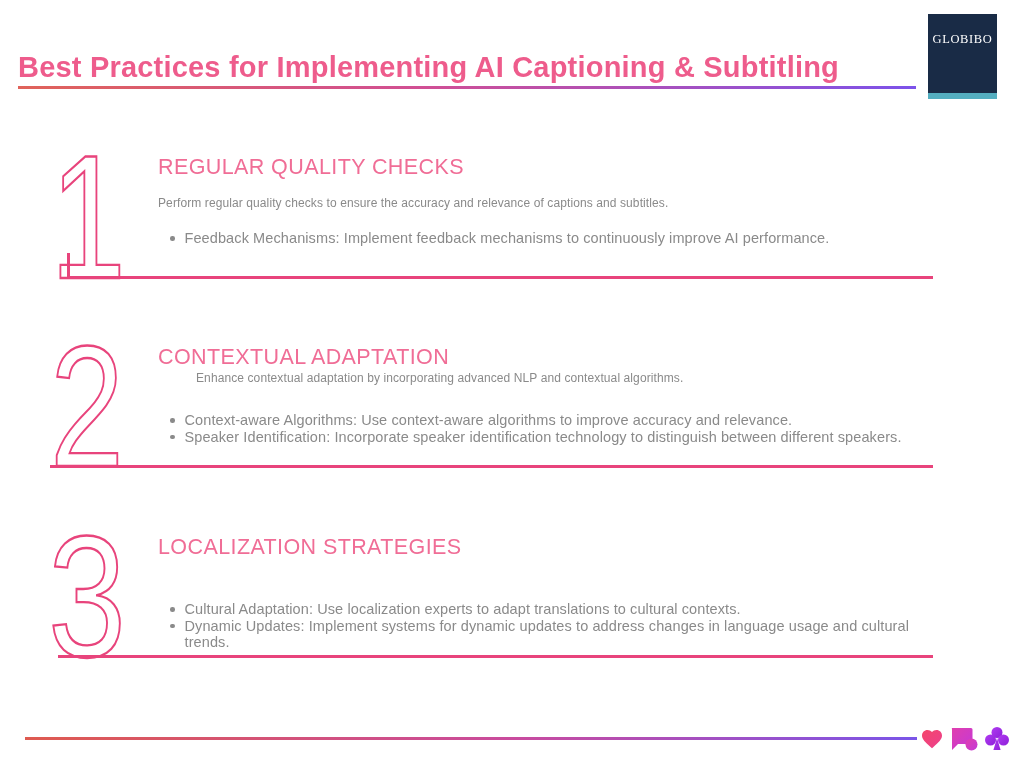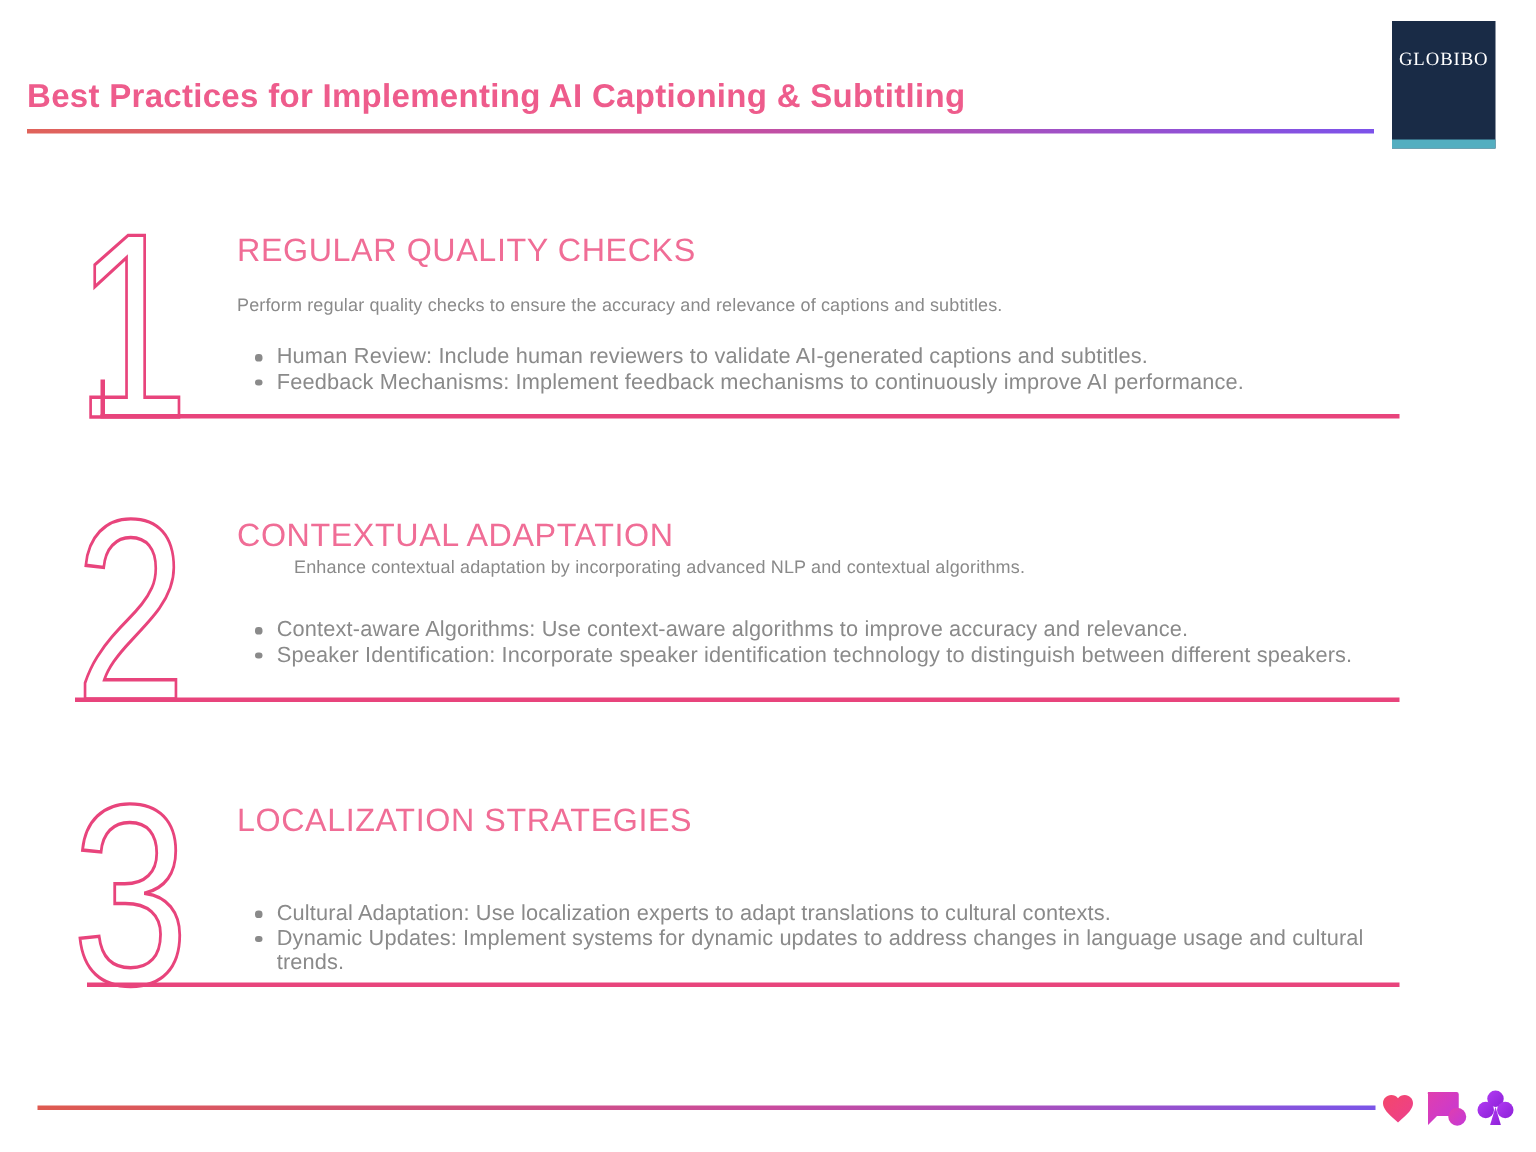--- a/index.html
+++ b/index.html
@@ -3,21 +3,21 @@
 <meta charset="utf-8">
 <style>
   html,body{margin:0;padding:0;background:#ffffff;}
   .slide{
     position:relative;width:1024px;height:768px;background:#ffffff;overflow:hidden;
     font-family:"Liberation Sans", sans-serif;
   }
   
   .page-title{
     position:absolute;left:18px;top:53px;
-    font-size:22px;font-weight:600;color:#ee5c8c;letter-spacing:0.2px;line-height:1;
+    font-size:29px;font-weight:600;color:#ee5c8c;letter-spacing:0.2px;line-height:1;
     white-space:nowrap;
   }
   .title-underline{
     position:absolute;left:18px;top:86px;width:898px;height:3px;
     background:linear-gradient(90deg,#e0635a 0%,#d14f94 45%,#7c52ea 100%);
   }
   .logo{
     position:absolute;left:928px;top:14px;width:69px;height:85px;background:#192b46;
   }
   .logo-text{
@@ -74,24 +74,20 @@
     <div class="logo-text">GLOBIBO</div>
     <div class="logo-strip"></div>
   </div>
 
   <svg class="section-number-svg" style="left:38px;top:146px;" width="110" height="140" viewBox="0 0 110 140">
     <text x="12" y="132" font-size="176" textLength="76" lengthAdjust="spacingAndGlyphs">1</text>
   </svg>
   <div class="section-title" style="top:157px;">REGULAR QUALITY CHECKS</div>
   <div class="section-desc" style="top:197px;">Perform regular quality checks to ensure the accuracy and relevance of captions and subtitles.</div>
   <div class="bullet-list" style="top:230px;">
-    <div class="bullet-row">
-      <span class="bullet-dot"></span>
-      <span class="bullet-text">Human Review: Include human reviewers to validate AI-generated captions and subtitles.</span>
-    </div>
     <div class="bullet-row">
       <span class="bullet-dot"></span>
       <span class="bullet-text">Feedback Mechanisms: Implement feedback mechanisms to continuously improve AI performance.</span>
     </div>
   </div>
   <div class="number-connector" style="left:67px;top:253px;height:25px;"></div>
   <div class="section-divider" style="left:67px;top:276px;width:866px;"></div>
 
   <svg class="section-number-svg" style="left:40px;top:338px;" width="110" height="135" viewBox="0 0 110 135">
     <text x="10" y="128" font-size="172" textLength="74" lengthAdjust="spacingAndGlyphs">2</text>

